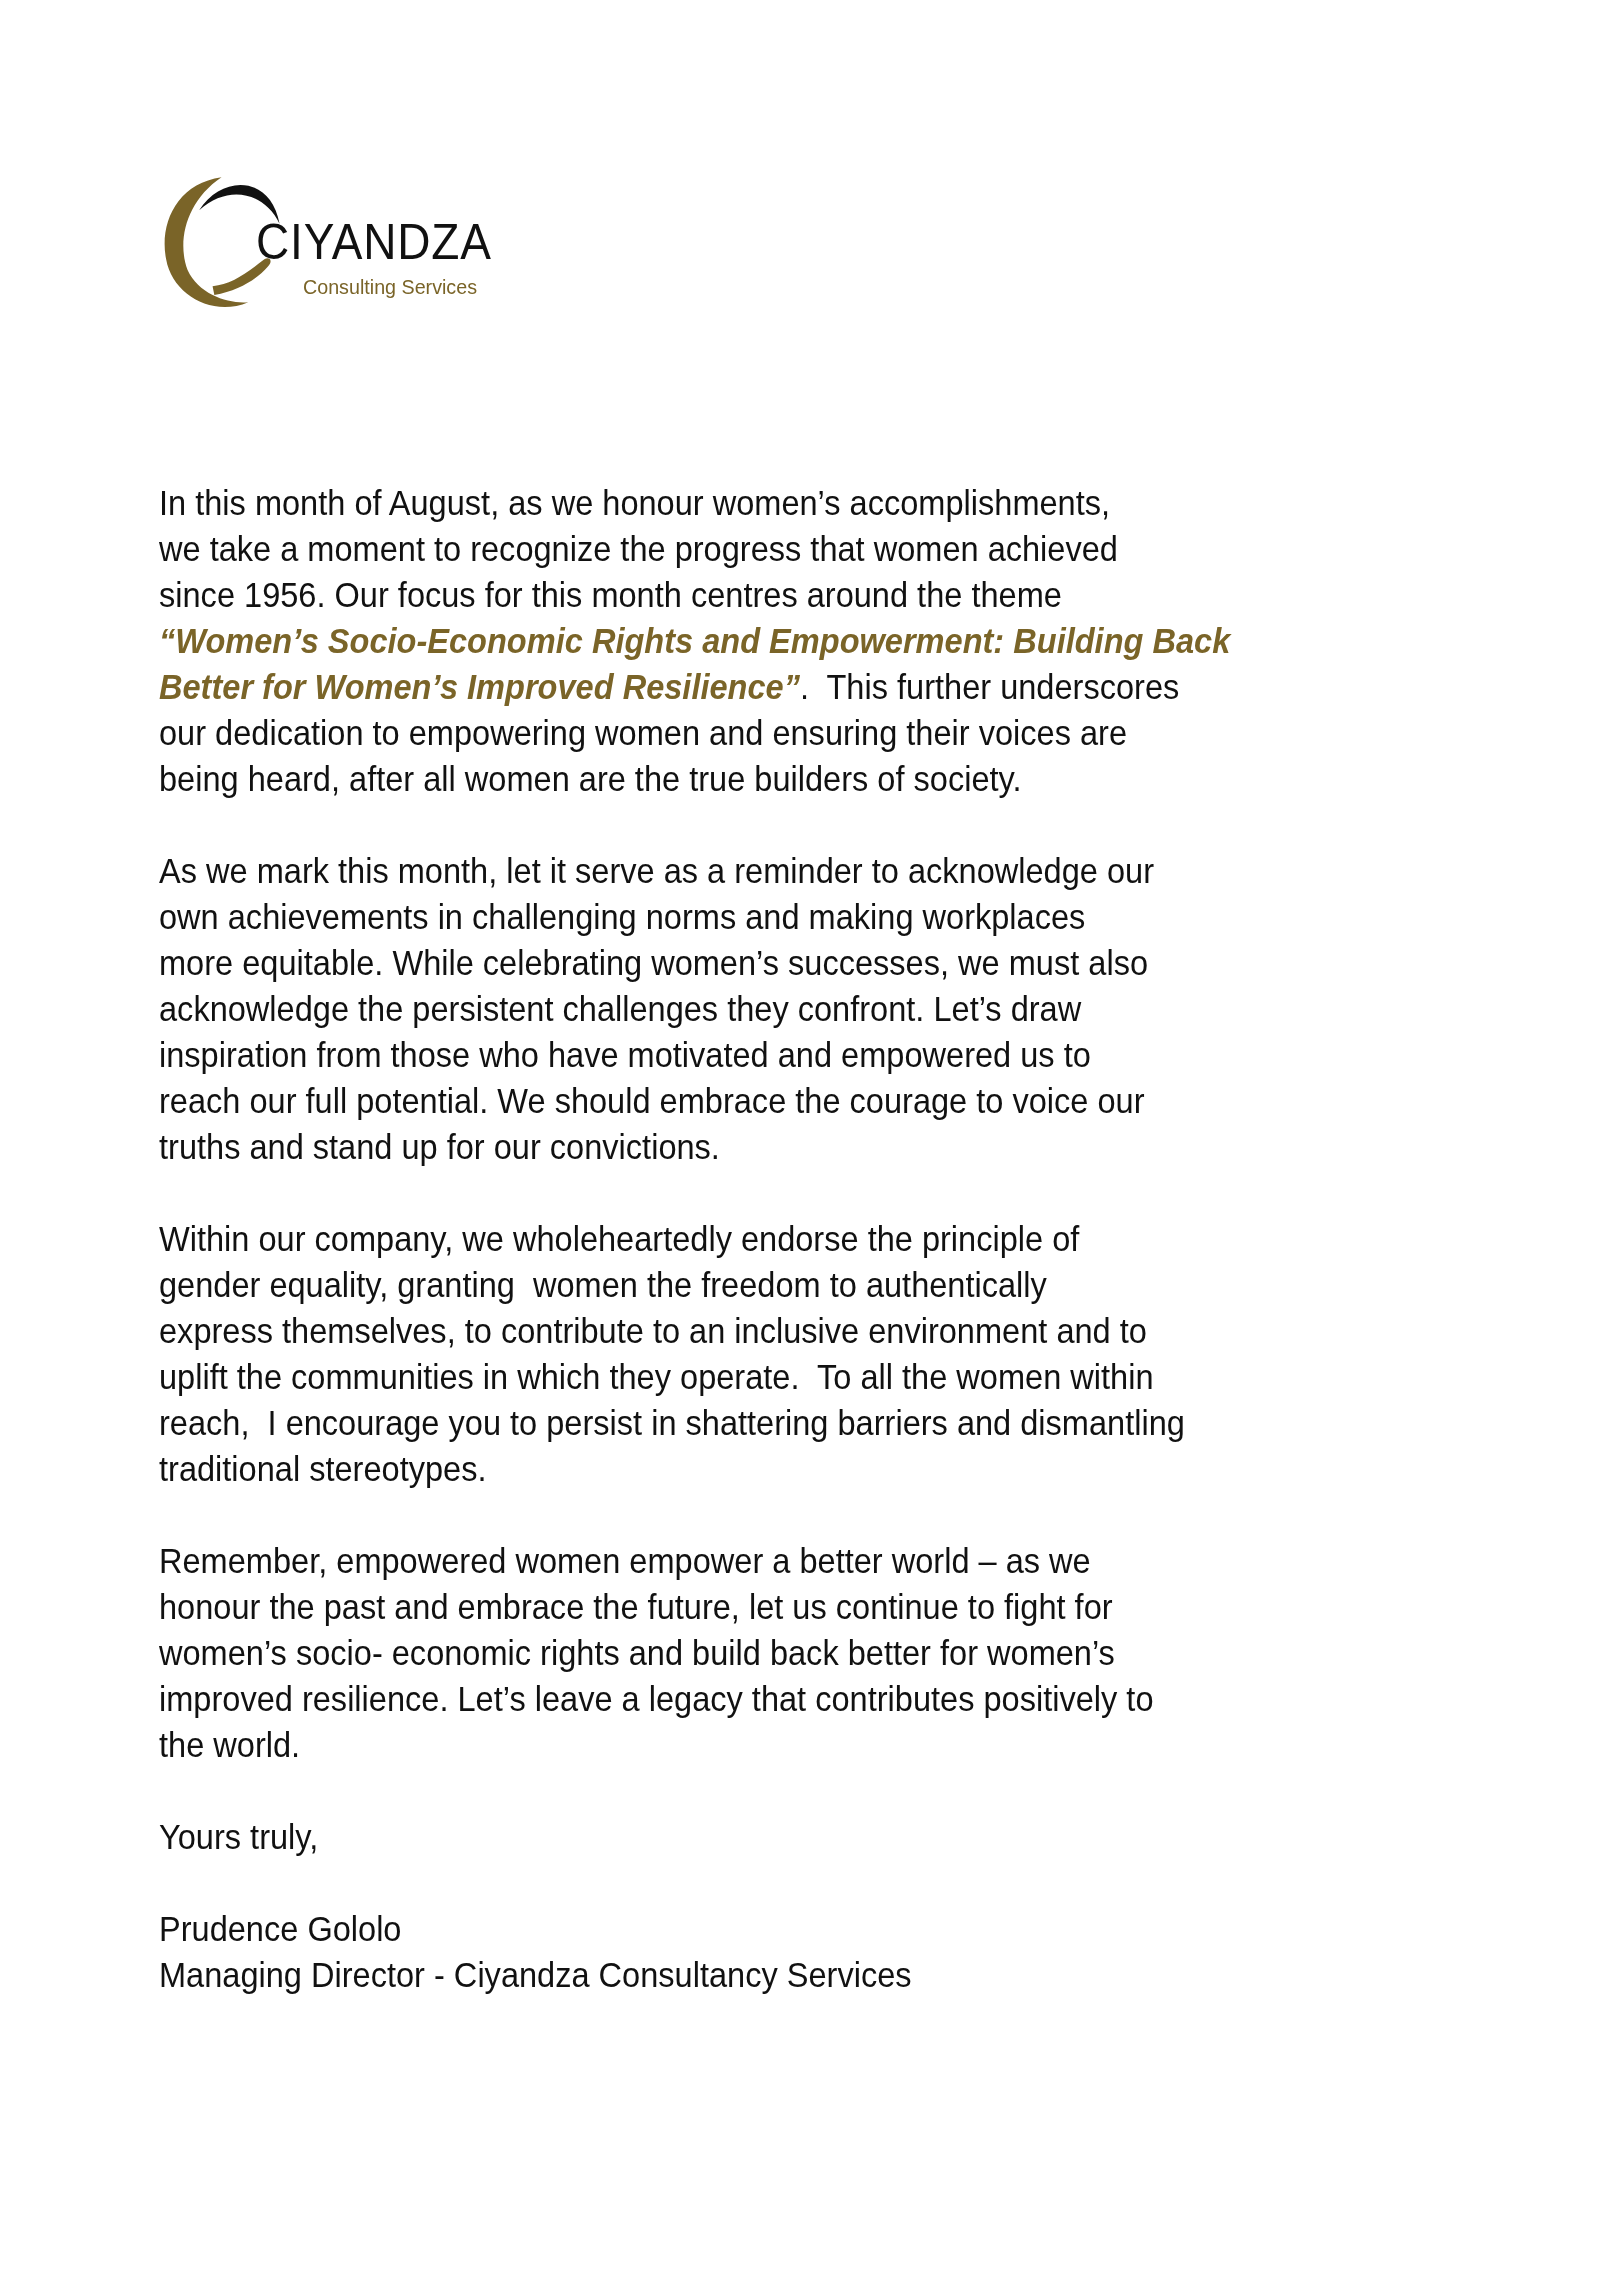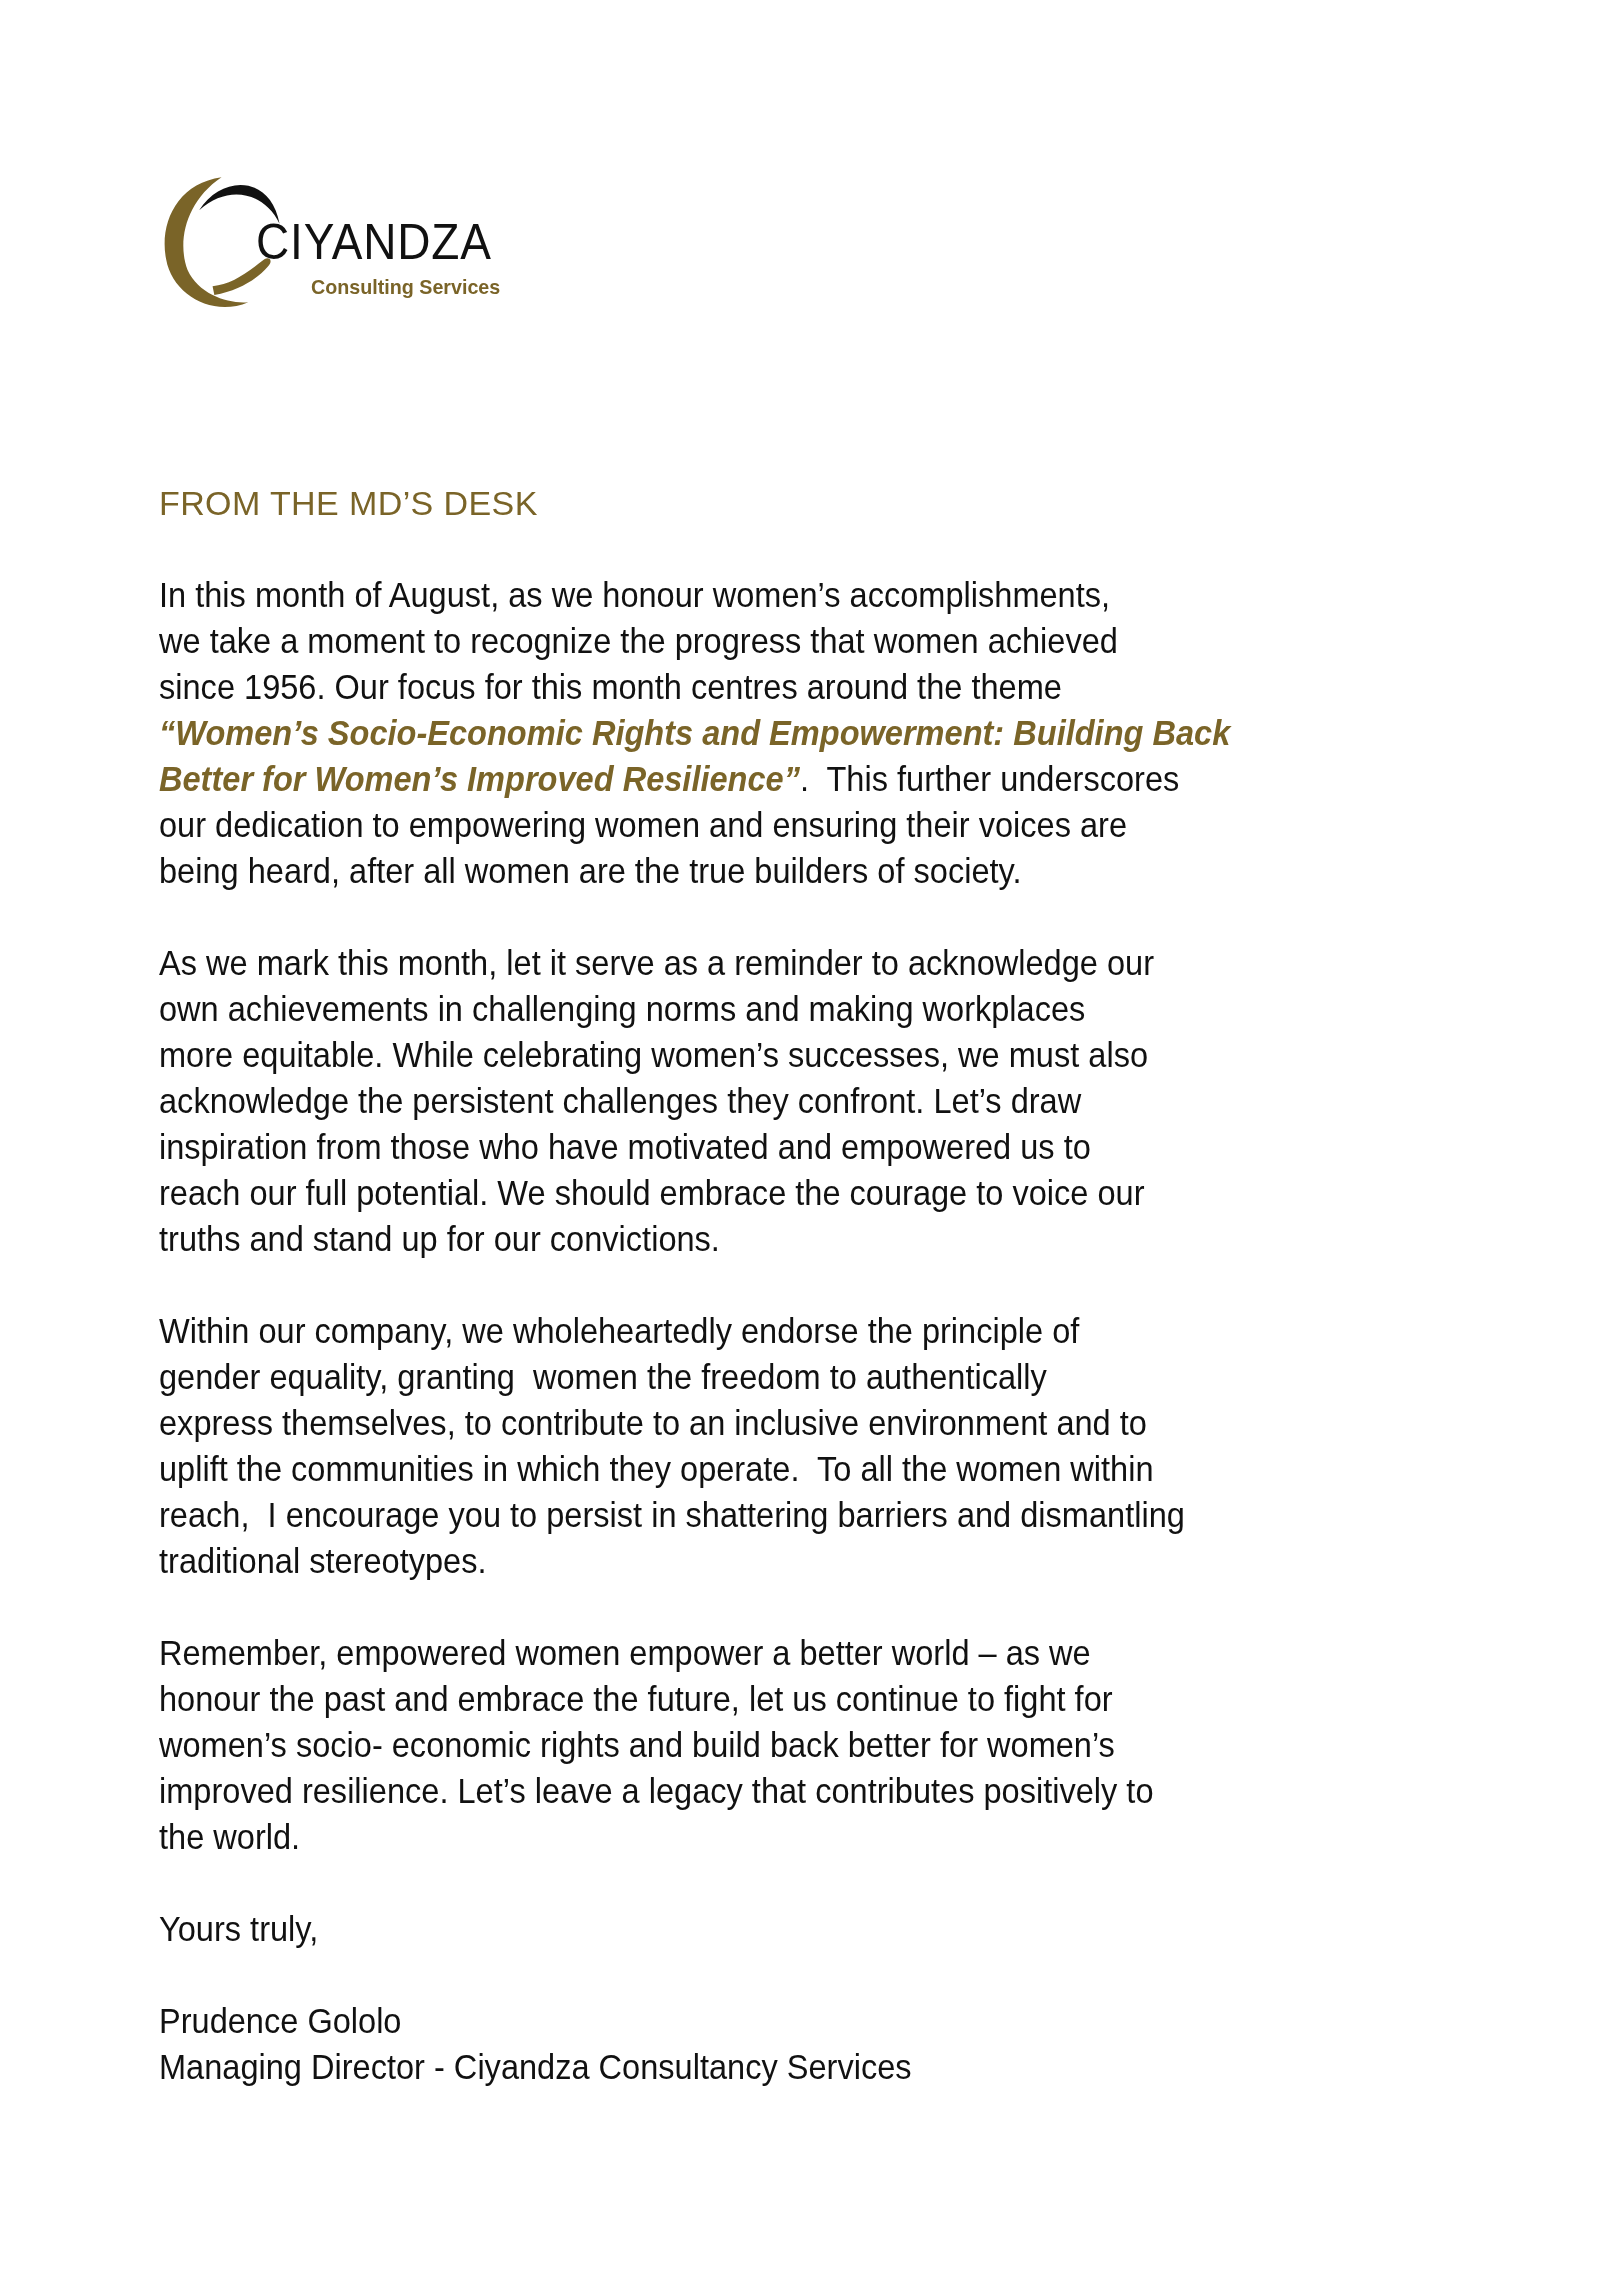--- a/index.html
+++ b/index.html
@@ -2,21 +2,21 @@
 <html style="font-size:14.3px"><head>
   <meta charset="utf-8">
   <style>
     html, body { margin: 0; padding: 0; background: #ffffff; }
     body { width: 1621px; height: 2293px; position: relative; overflow: hidden;
            font-family: "Liberation Sans", "DejaVu Sans", sans-serif; color: #111111; }
     .logo { position: absolute; left: 159px; top: 170px; width: 349px; height: 143px; }
     .logo svg { position: absolute; left: 0; top: 0; }
     .logo-name { position: absolute; left: 97px; top: 43px; font-size: 50px; letter-spacing: 0.9px;
                  color: #111; font-weight: 400; transform: scaleX(0.92); transform-origin: left; }
-    .logo-sub { position: absolute; left: 152px; top: 106px; font-size: 19.7px; color: #7a6428; font-weight: bold; }
+    .logo-sub { position: absolute; left: 144px; top: 106px; font-size: 19.7px; color: #7a6428; }
     .content { position: absolute; left: 159px; top: 480px; width: 1343px; }
     .heading { font-size: 34px; color: #7a6428; margin: 0 0 45px 0; line-height: 47px;
                letter-spacing: 0.4px; }
     .para { font-size: 35px; line-height: 46px; margin: 0 0 46px 0; transform: scaleX(0.93);
             transform-origin: left; width: 1442px; }
     .line { display: block; white-space: nowrap; }
     .theme { color: #7a6428; font-weight: bold; font-style: italic; }
     .closing { font-size: 35px; line-height: 46px; transform: scaleX(0.93); transform-origin: left; }
     .sig { margin-top: 46px; }
   </style>
@@ -27,21 +27,20 @@
   <svg width="125" height="143" viewBox="0 0 140 160">
     <path d="M70 8 C 20 15, 0 60, 8 100 C 15 140, 60 165, 100 148 C 78 150, 45 140, 32 112 C 20 80, 30 35, 70 8 Z" fill="#7a6428"></path>
     <path d="M45 45 C 70 5, 125 5, 135 60 C 118 25, 78 15, 45 45 Z" fill="#111111"></path>
     <path d="M60 130 C 80 128, 95 118, 118 100 C 124 96, 128 102, 122 108 C 110 122, 90 135, 62 140 Z" fill="#7a6428"></path>
   </svg>
   <div class="logo-name">CIYANDZA</div>
   <div class="logo-sub">Consulting Services</div>
 </div>
 
 <div class="content">
-  <div class="heading">FROM THE MD’S DESK</div>
 
   <div class="para">
     <span class="line">In this month of August, as we honour women’s accomplishments,</span>
     <span class="line">we take a moment to recognize the progress that women achieved</span>
     <span class="line">since 1956. Our focus for this month centres around the theme</span>
     <span class="line theme">“Women’s Socio-Economic Rights and Empowerment: Building Back</span>
     <span class="line"><span class="theme">Better for Women’s Improved Resilience”</span><span style="white-space:pre">.  This further underscores</span></span>
     <span class="line">our dedication to empowering women and ensuring their voices are</span>
     <span class="line">being heard, after all women are the true builders of society.</span>
   </div>

